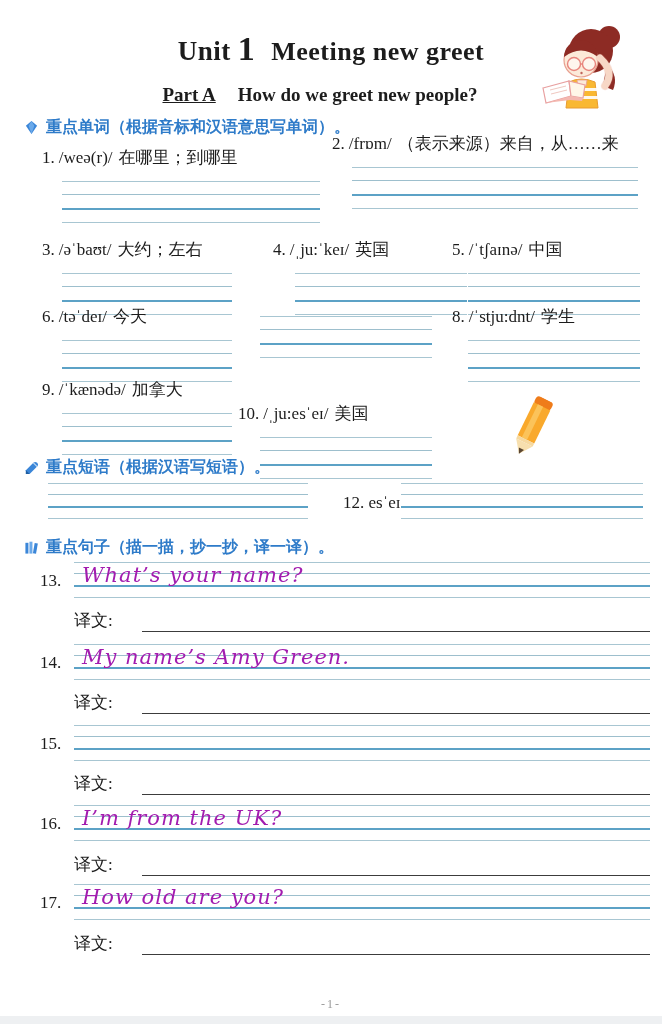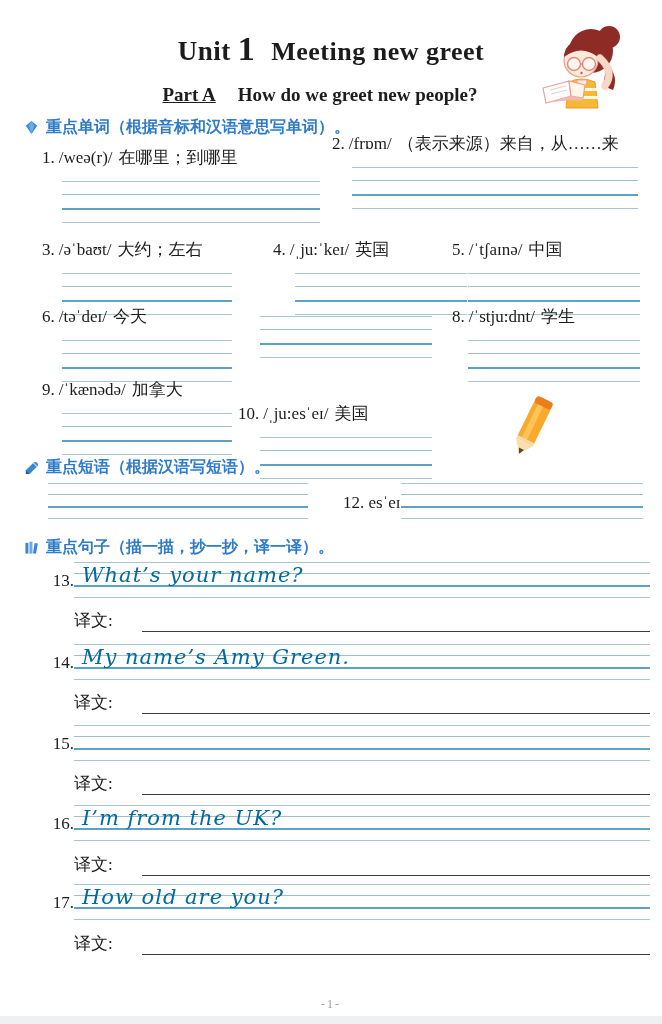--- a/index.html
+++ b/index.html
@@ -35,25 +35,25 @@
   .wph{margin-right:6px;}
   .word .g4{height:42px;margin-top:11px;}
 
   
   .phrase{position:absolute;display:flex;}
   .plabel{font-size:17px;white-space:nowrap;padding-top:10px;}
   .phrase .g4{flex:1;height:36px;}
 
   
   .sent{position:absolute;left:40px;width:610px;display:flex;}
-  .snum{width:34px;flex:0 0 34px;font-size:17px;padding-top:9px;text-align:right;}
+  .snum{width:34px;flex:0 0 34px;font-size:17px;padding-top:9px;}
   .sbody{flex:1;position:relative;height:36px;}
   .sbody .g4{position:absolute;left:0;right:0;top:0;bottom:0;}
   .trace{position:absolute;left:8px;top:1px;font-family:"DejaVu Serif",serif;
-         font-style:italic;font-size:21px;letter-spacing:1px;color:#0369a1;}
+         font-style:italic;font-size:21px;letter-spacing:1px;color:#a21caf;}
   .trans{position:absolute;left:74px;width:576px;display:flex;align-items:flex-end;height:24px;gap:20px;}
   .tlabel{font-size:17px;white-space:nowrap;}
   .tline{flex:1;margin-left:9px;border-bottom:1.6px solid #3c3c3c;height:100%;}
 
   
   .pencil{position:absolute;left:508px;top:396px;width:48px;height:62px;transform:rotate(26deg);}
   .pageno{position:absolute;bottom:12px;left:0;width:662px;text-align:center;
           font-size:12px;color:#9a9a9a;letter-spacing:2px;}
   .bstrip{position:absolute;bottom:0;left:0;width:662px;height:8px;background:#eef0f2;}
 </style>

